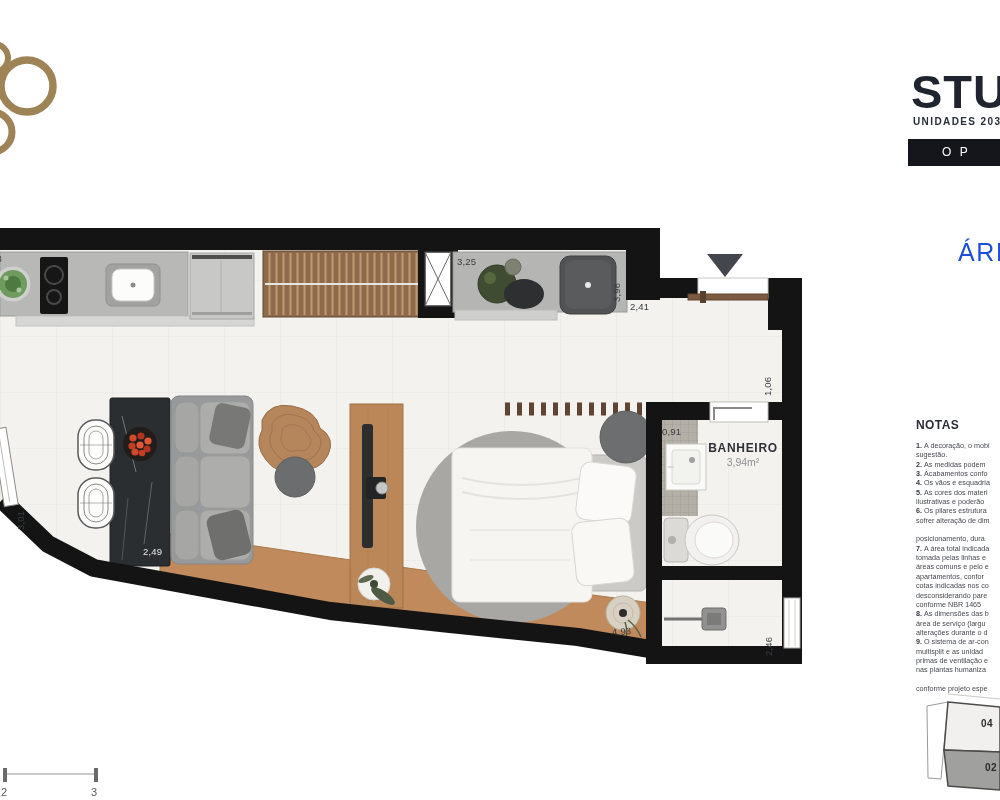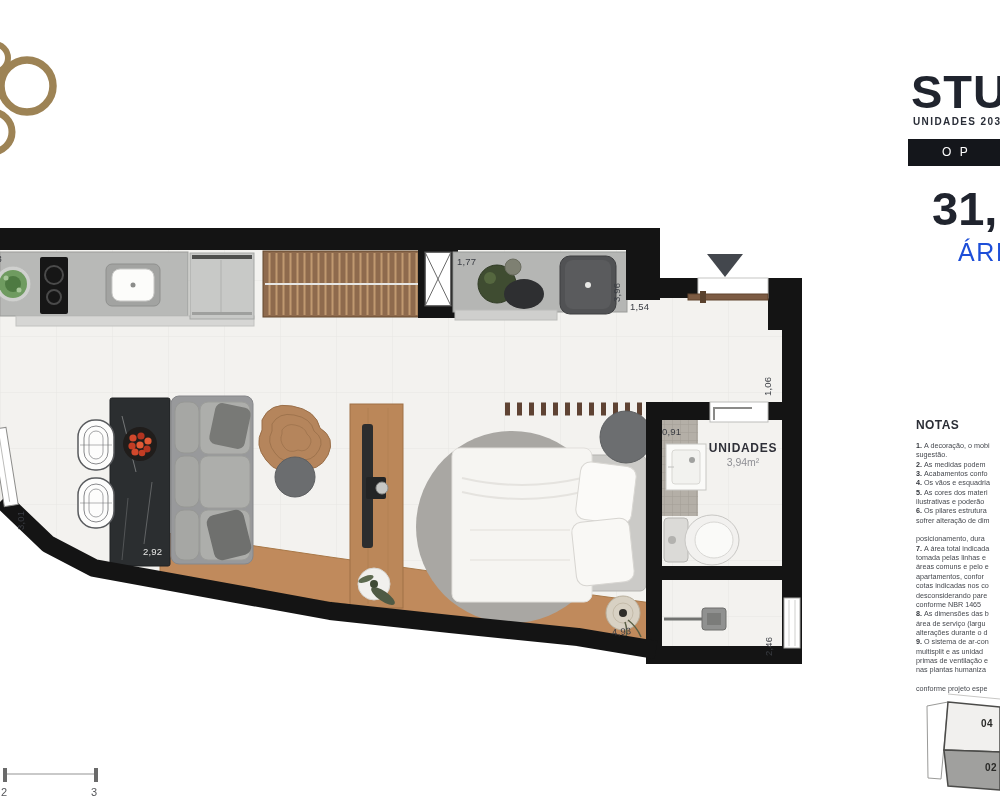--- a/index.html
+++ b/index.html
@@ -270,39 +270,38 @@
 
     <g>
       <line x1="948" y1="694" x2="1000" y2="699" stroke="#c8c7c5"></line>
       <polygon points="927,706 948,702 941,779 928,778" fill="#ffffff" stroke="#9a9a98"></polygon>
       <polygon points="948,702 1000,707 1000,752 944,750" fill="#f1f0ee" stroke="#4b4b49" stroke-width="1.5"></polygon>
       <polygon points="944,750 1000,752 1000,790 948,786" fill="#a0a09e" stroke="#4b4b49" stroke-width="1.5"></polygon>
     </g>
   </svg>
 
   <div class="room-label" style="left:700px;top:441px;width:86px;">
-    <div class="room-name sm">UNIDADES</div>
+    <div class="room-name sm">BANHEIRO</div>
     <div class="room-area">3,94m²</div>
   </div>
 
-  <div class="dim" style="left:457px;top:256px;">1,77</div>
+  <div class="dim" style="left:457px;top:256px;">3,25</div>
   <div class="dim v" style="left:611px;top:302px;">3,96</div>
-  <div class="dim" style="left:630px;top:301px;">1,54</div>
+  <div class="dim" style="left:630px;top:301px;">2,41</div>
   <div class="dim v" style="left:762px;top:396px;">1,06</div>
   <div class="dim" style="left:662px;top:426px;">0,91</div>
   <div class="dim v" style="left:15px;top:530px;">3,01</div>
-  <div class="dim white" style="left:143px;top:546px;">2,92</div>
+  <div class="dim white" style="left:143px;top:546px;">2,49</div>
   <div class="dim" style="left:612px;top:626px;transform:rotate(-5deg);">4,93</div>
   <div class="dim v" style="left:763px;top:656px;">2,46</div>
   <div class="dim" style="left:-9px;top:253px;">43</div>
 
   <div class="title">STU</div>
   <div class="subtitle">UNIDADES 203</div>
   <div class="banner">O P</div>
-  <div class="area-value">31,</div>
   <div class="area-label">ÁREA</div>
 
   <div class="notes">
     <div class="notes-heading">NOTAS</div>
     <div>
         <div class="note-line"><b>1. </b>A decoração, o mobi</div>
         <div class="note-line">sugestão.</div>
         <div class="note-line"><b>2. </b>As medidas podem</div>
         <div class="note-line"><b>3. </b>Acabamentos confo</div>
         <div class="note-line"><b>4. </b>Os vãos e esquadria</div>

